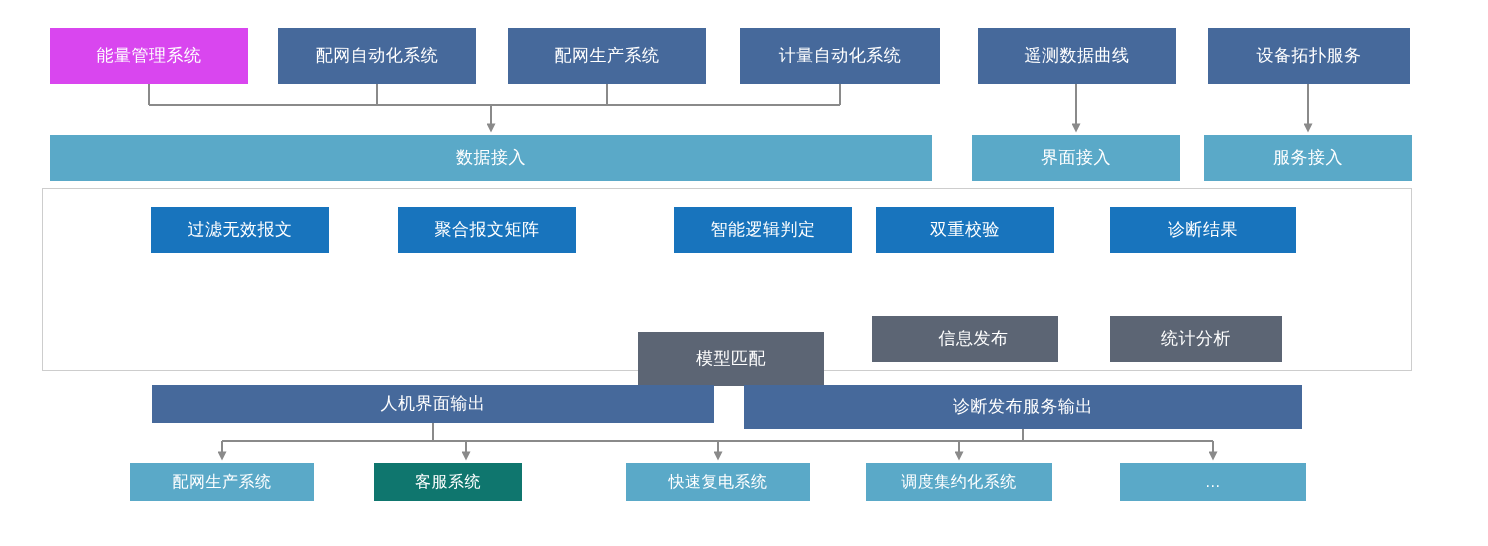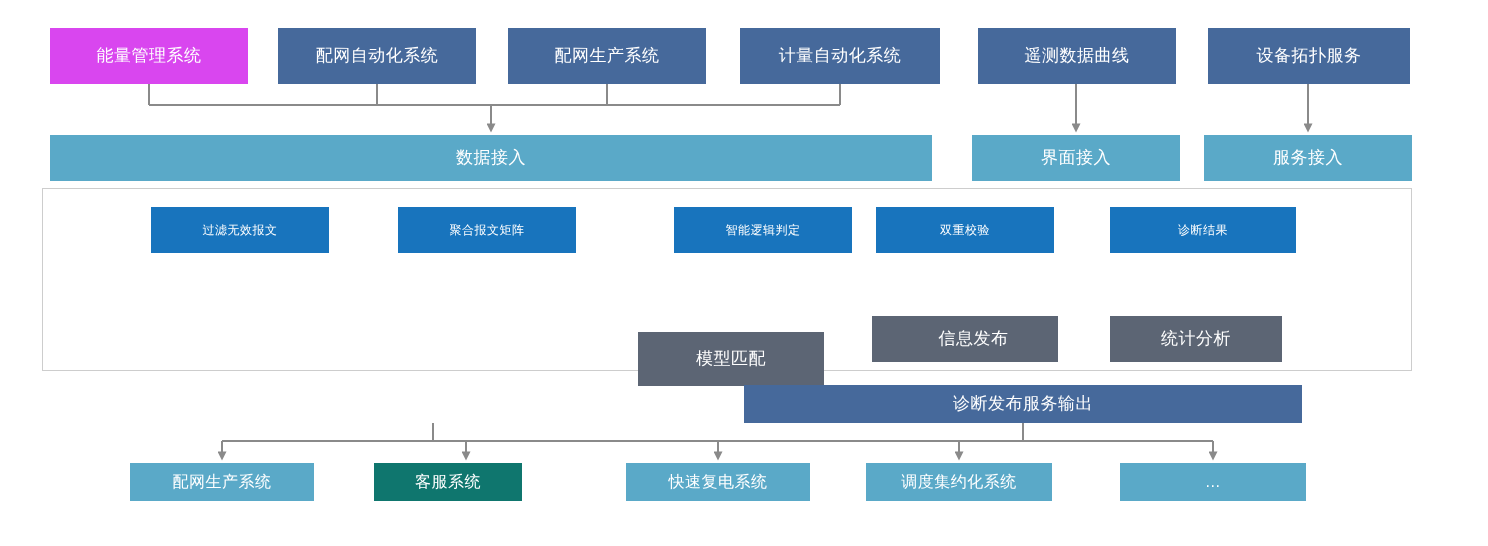--- a/index.html
+++ b/index.html
@@ -38,21 +38,21 @@
   .src{            
     background:#46699b;
     font-size:17px;
   }
   .access{         
     background:#5aa9c8;
     font-size:17px;
   }
   .stage{          
     background:#1874bd;
-    font-size:12px;
+    font-size:17px;
   }
   .result{         
     background:#5c6574;
     font-size:17px;
   }
   .outbar{         
     background:#46699b;
     font-size:17px;
   }
   .consumer{       
@@ -163,21 +163,24 @@
   <div class="node result" style="left: 638px; top: 332px; width: 186px; height: 54px; background: rgb(92, 101, 116);">
     <span>模型匹配</span>
   </div>
   <div class="node result" style="left: 872px; top: 316px; width: 186px; height: 46px; background: rgb(92, 101, 116); padding-left: 17px;">
     <span>信息发布</span>
   </div>
   <div class="node result" style="left: 1110px; top: 316px; width: 172px; height: 46px; background: rgb(92, 101, 116);">
     <span>统计分析</span>
   </div>
 
-  <div class="node outbar" style="left: 744px; top: 385px; width: 558px; height: 38px; background: rgb(70, 105, 155);">
+  <div class="node outbar" style="left: 152px; top: 385px; width: 562px; height: 38px; background: rgb(70, 105, 155);">
+    <span>人机界面输出</span>
+  </div>
+  <div class="node outbar" style="left: 744px; top: 385px; width: 558px; height: 44px; background: rgb(70, 105, 155);">
     <span>诊断发布服务输出</span>
   </div>
 
   <div class="node consumer" style="left: 130px; top: 463px; width: 184px; height: 38px; background: rgb(90, 169, 200);">
     <span>配网生产系统</span>
   </div>
   <div class="node consumer" style="left: 374px; top: 463px; width: 148px; height: 38px; background: #0f766e;">
     <span>客服系统</span>
   </div>
   <div class="node consumer" style="left: 626px; top: 463px; width: 184px; height: 38px; background: rgb(90, 169, 200);">

